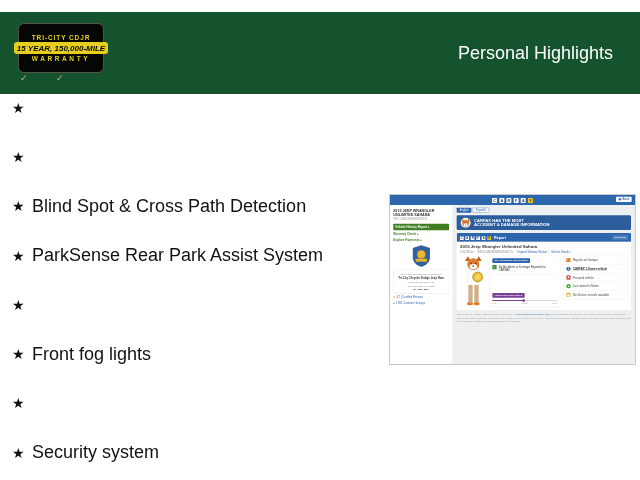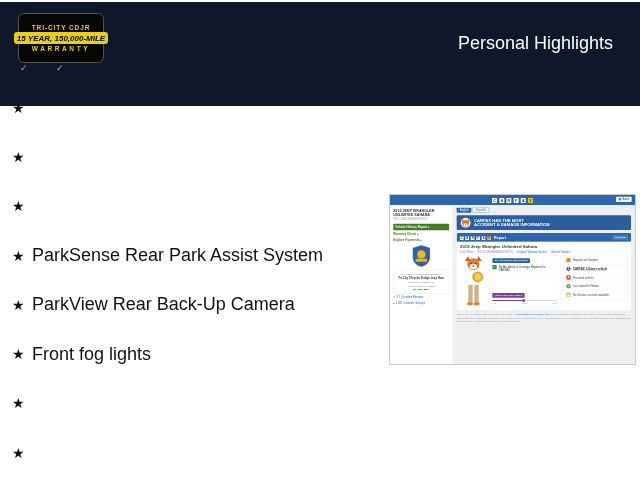--- a/index.html
+++ b/index.html
@@ -1,20 +1,20 @@
 <!DOCTYPE html>
 <html><head>
 <meta charset="utf-8">
 <style>
   html,body{margin:0;padding:0;background:#fff;}
   .page{position:relative;width:640px;height:480px;background:#ffffff;overflow:hidden;
         font-family:"Liberation Sans",sans-serif;}
 
   
-  .header{position:absolute;left:0;top:2px;width:640px;height:104px;background:#0f172a;}
+  .header{position:absolute;left:0;top:12px;width:640px;height:82px;background:#14532d;}
   .wbadge{position:absolute;left:18px;top:11px;width:86px;height:50px;background:#060604;
           border:1px solid #53534a;border-radius:6px;display:flex;flex-direction:column;
           align-items:center;justify-content:center;gap:1px;box-sizing:border-box;}
   .wbadge-l1{color:#e6cf1e;font-size:6.5px;font-weight:bold;letter-spacing:.9px;white-space:nowrap;}
   .wbadge-pill{background:#e6cf1e;color:#0a0a0a;font-size:8px;font-weight:bold;font-style:italic;
                padding:1.5px 3px;border-radius:3px;white-space:nowrap;}
   .wbadge-l3{color:#e6cf1e;font-size:6.5px;font-weight:bold;letter-spacing:2.6px;white-space:nowrap;}
   .hdr-check{position:absolute;top:61px;color:#b8b88f;font-size:9px;}
   .hdr-check.c1{left:20px;} .hdr-check.c2{left:56px;}
   .hdr-title{position:absolute;right:27px;top:31px;color:#ffffff;font-size:18px;}
@@ -126,38 +126,39 @@
 
   <div class="highlights">
     <div class="hl-item">
       <span class="hl-star">★</span>
     </div>
     <div class="hl-item">
       <span class="hl-star">★</span>
     </div>
     <div class="hl-item">
       <span class="hl-star">★</span>
+      <span class="hl-text">Blind Spot &amp; Cross Path Detection</span>
     </div>
     <div class="hl-item">
       <span class="hl-star">★</span>
       <span class="hl-text">ParkSense Rear Park Assist System</span>
     </div>
     <div class="hl-item">
       <span class="hl-star">★</span>
-      <span class="hl-text">ParkView Rear Back-Up Camera</span>
     </div>
     <div class="hl-item">
       <span class="hl-star">★</span>
       <span class="hl-text">Front fog lights</span>
     </div>
     <div class="hl-item">
       <span class="hl-star">★</span>
     </div>
     <div class="hl-item">
       <span class="hl-star">★</span>
+      <span class="hl-text">Security system</span>
     </div>
   </div>
 
   <div class="report">
     <div class="cfx">
 
       <div class="cfx-header">
         <div>
           <span class="tile">C</span>
           <span class="tile">A</span>

